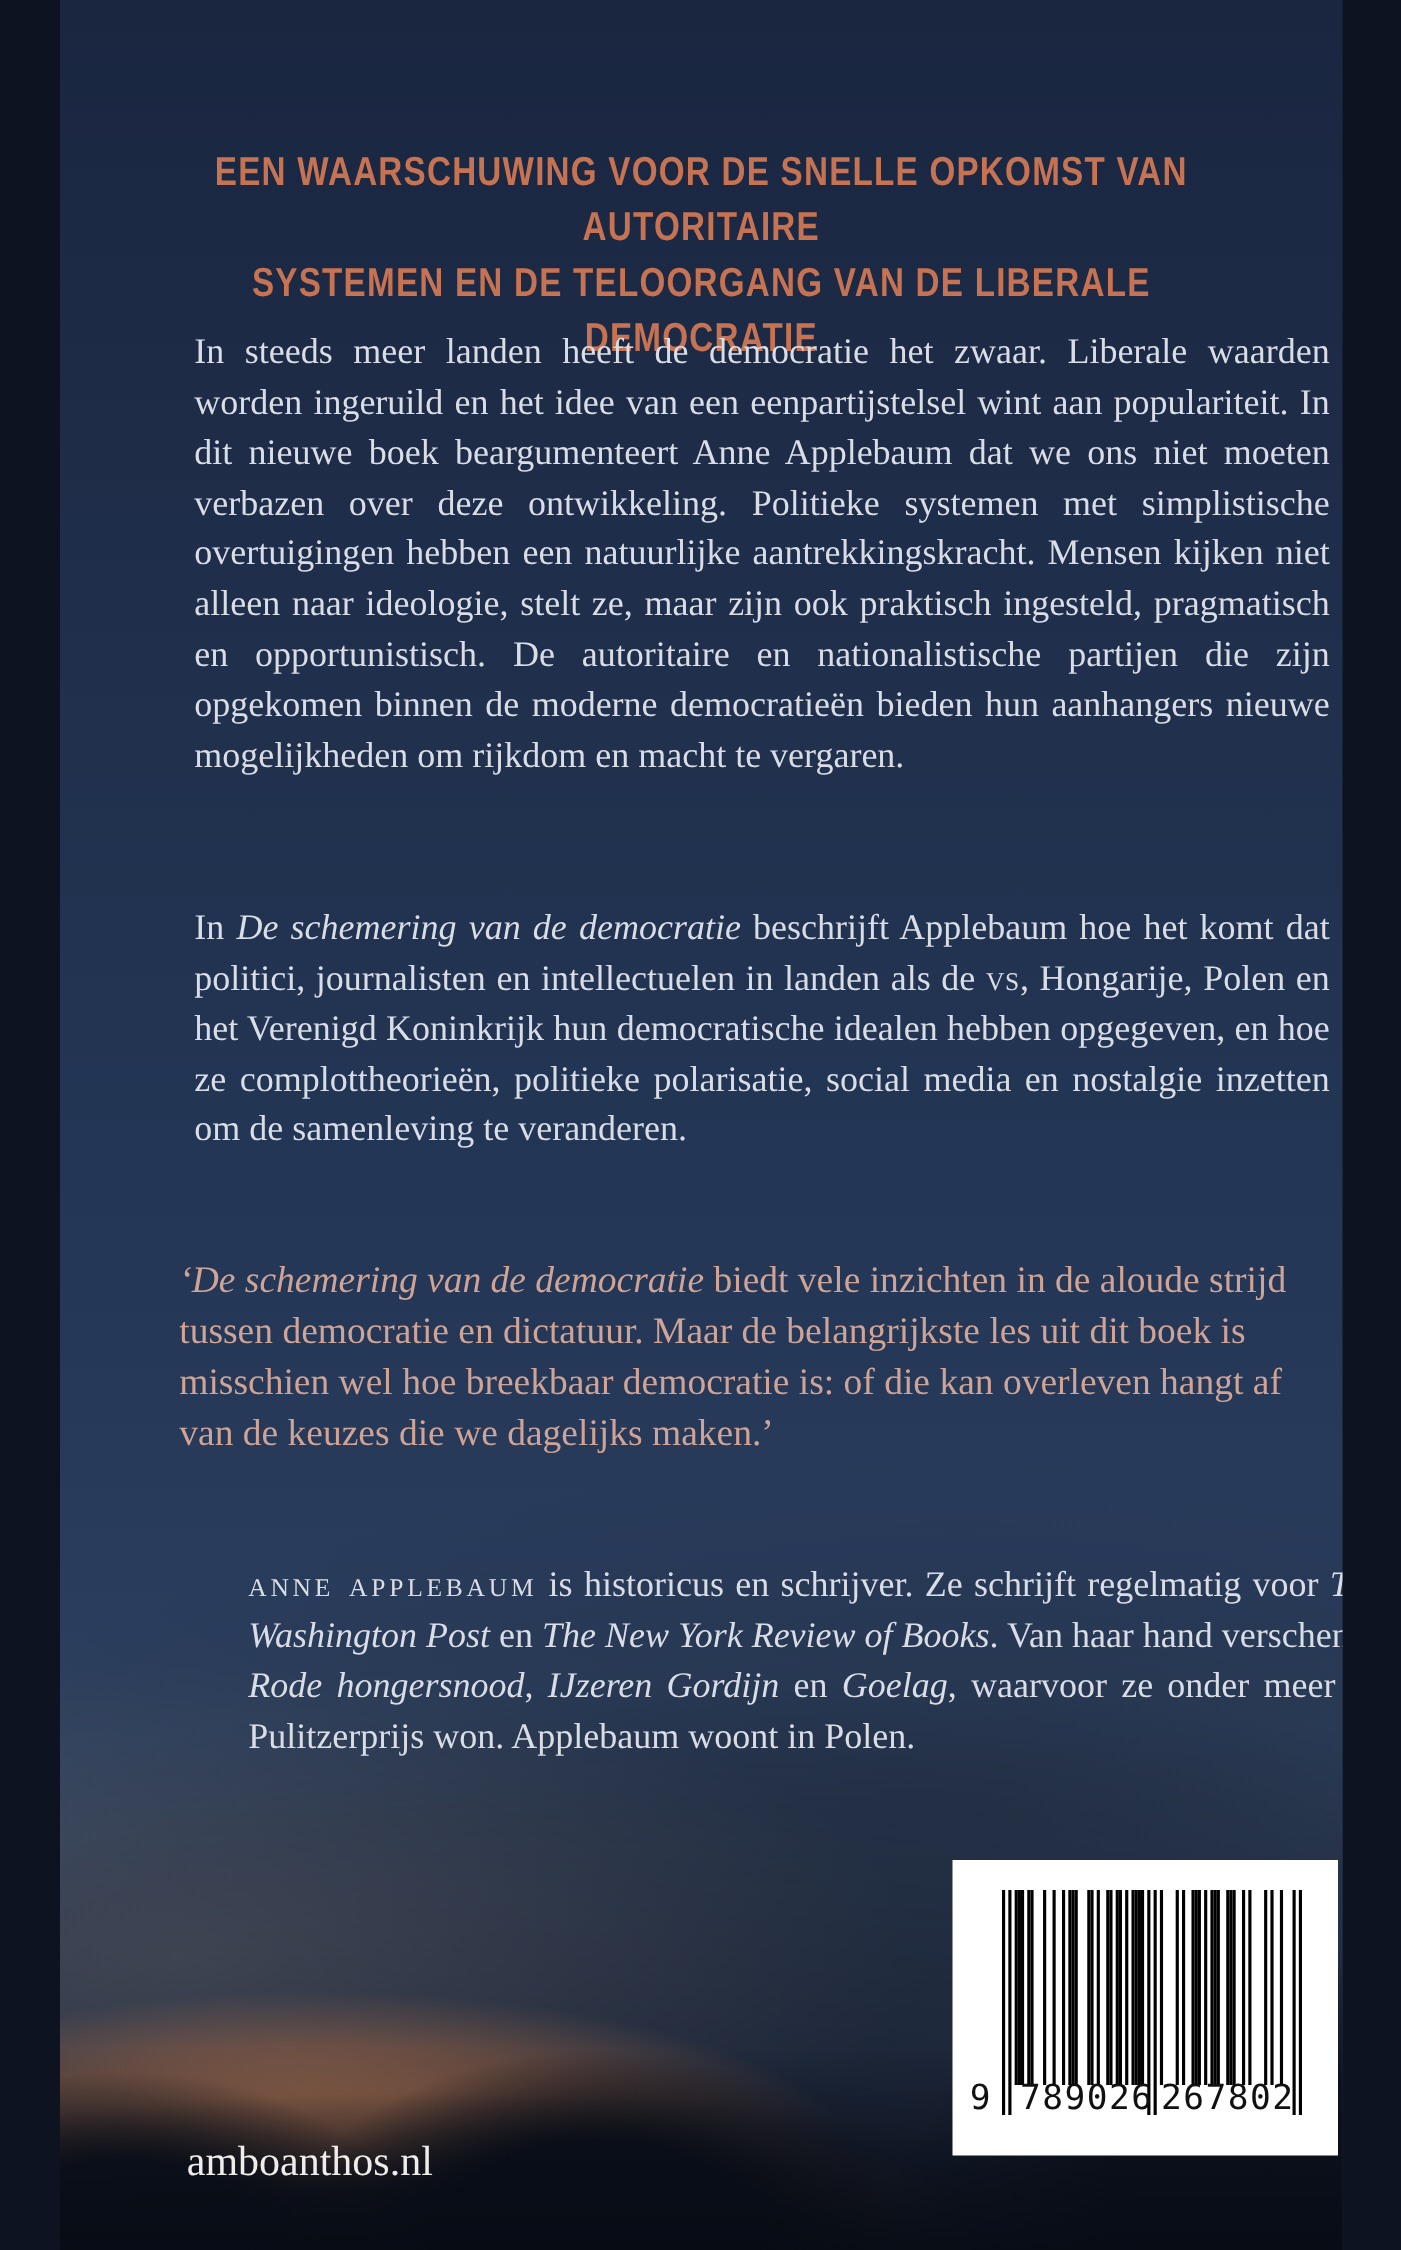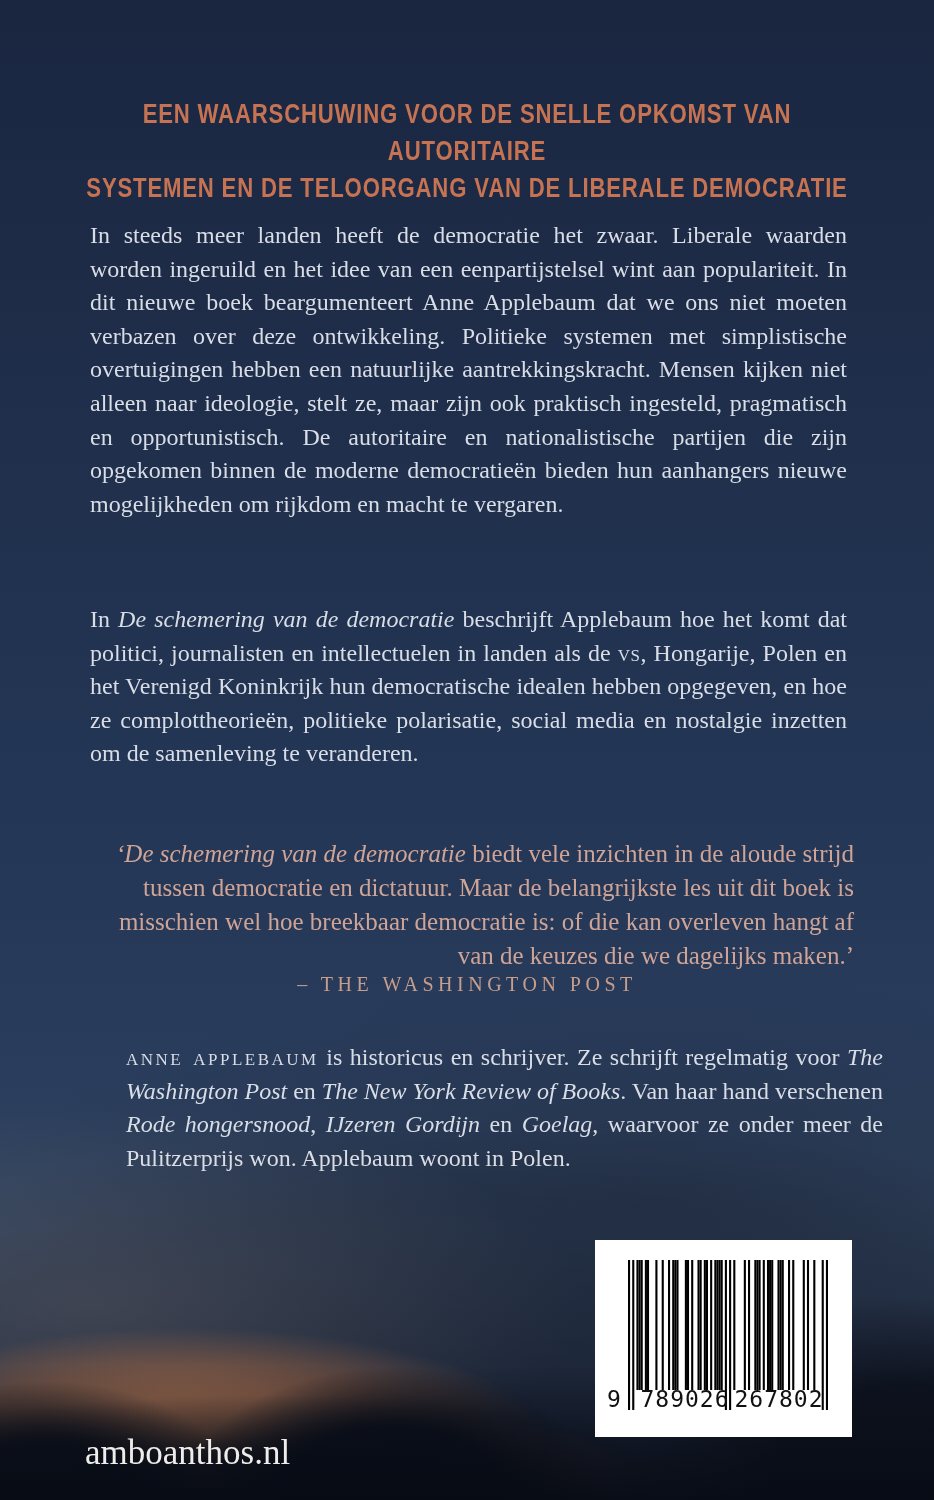--- a/index.html
+++ b/index.html
@@ -1,18 +1,18 @@
 <!DOCTYPE html>
 <html><head>
 <meta charset="utf-8">
 <style>
   html,body{margin:0;padding:0;background:#0d1320;}
   .cover{
     position:relative;
-    width:934px;height:1500px;
+    width:855px;height:1500px;
     margin:0 auto;
     overflow:hidden;
     font-family:"Liberation Serif", serif;
     background:
       
       linear-gradient(180deg, rgba(8,12,20,0) 91%, rgba(7,11,20,0.9) 100%),
       
       radial-gradient(ellipse 300px 190px at 42% 100%, rgba(10,15,26,0.97) 38%, rgba(10,15,26,0) 70%),
       radial-gradient(ellipse 280px 170px at 5% 100%, rgba(12,17,28,0.95) 35%, rgba(12,17,28,0) 70%),
       radial-gradient(ellipse 380px 240px at 97% 98%, rgba(13,18,30,0.95) 35%, rgba(13,18,30,0) 72%),
@@ -46,35 +46,35 @@
     text-align:justify;
   }
   .p1{top:195px;}
   .p2{top:579px;}
   .bio{top:1017px;margin-left:36px;}
   .ital{font-style:italic;}
   .sc{font-variant:small-caps;letter-spacing:0.5px;}
   .sc-name{font-variant:small-caps;letter-spacing:2.5px;}
   .quote{
     position:absolute;top:812px;left:80px;width:774px;
-    text-align:right;
+    text-align:left;
     color:#cfa496;
     font-size:25px;line-height:34px;
   }
   .attribution{
     position:absolute;top:953px;left:0;right:0;
     text-align:center;
     color:#c79d8b;
     font-size:20px;
     letter-spacing:4.5px;
   }
   .publisher-url{
     position:absolute;top:1398px;left:85px;
     color:#efece9;
-    font-size:35px;
+    font-size:28px;
   }
   .barcode-box{
     position:absolute;top:1240px;left:595px;
     width:257px;height:197px;
     background:#ffffff;
   }
   .barcode-bars{
     position:absolute;left:33px;top:20px;
     width:200px;height:150px;
   }
@@ -98,21 +98,20 @@
     <span>EEN WAARSCHUWING VOOR DE SNELLE OPKOMST VAN AUTORITAIRE</span>
     <span>SYSTEMEN EN DE TELOORGANG VAN DE LIBERALE DEMOCRATIE</span>
   </div>
 
   <p class="body-par p1">In steeds meer landen heeft de democratie het zwaar. Liberale waarden worden ingeruild en het idee van een eenpartijstelsel wint aan populariteit. In dit nieuwe boek beargumenteert Anne Applebaum dat we ons niet moeten verbazen over deze ontwikkeling. Politieke systemen met simplistische overtuigingen hebben een natuurlijke aantrekkingskracht. Mensen kijken niet alleen naar ideologie, stelt ze, maar zijn ook praktisch ingesteld, pragmatisch en opportunistisch. De autoritaire en nationalistische partijen die zijn opgekomen binnen de moderne democratieën bieden hun aanhangers nieuwe mogelijkheden om rijkdom en macht te vergaren.</p>
 
   <p class="body-par p2"><span>In </span><span class="ital">De schemering van de democratie</span><span> beschrijft Applebaum hoe het komt dat politici, journalisten en intellectuelen in landen als de </span><span class="sc">vs</span><span>, Hongarije, Polen en het Verenigd Koninkrijk hun democratische idealen hebben opgegeven, en hoe ze complottheorieën, politieke polarisatie, social media en nostalgie inzetten om de samenleving te veranderen.</span></p>
 
   <p class="quote"><span class="ital">‘De schemering van de democratie</span><span> biedt vele inzichten in de aloude strijd tussen democratie en dictatuur. Maar de belangrijkste les uit dit boek is misschien wel hoe breekbaar democratie is: of die kan overleven hangt af van de keuzes die we dagelijks maken.’</span></p>
 
-  <p class="attribution">– THE WASHINGTON POST</p>
 
   <p class="body-par bio"><span class="sc-name">anne applebaum</span><span> is historicus en schrijver. Ze schrijft regelmatig voor </span><span class="ital">The Washington Post</span><span> en </span><span class="ital">The New York Review of Books</span><span>. Van haar hand verschenen </span><span class="ital">Rode hongersnood</span><span>, </span><span class="ital">IJzeren Gordijn</span><span> en </span><span class="ital">Goelag</span><span>, waarvoor ze onder meer de Pulitzerprijs won. Applebaum woont in Polen.</span></p>
 
   <div class="barcode-box">
     <svg class="barcode-bars" viewBox="0 0 95 75" preserveAspectRatio="none" xmlns="http://www.w3.org/2000/svg">
         <rect x="0" y="0" width="1" height="75" fill="#000000"></rect>
         <rect x="2" y="0" width="1" height="75" fill="#000000"></rect>
         <rect x="4" y="0" width="1" height="65" fill="#000000"></rect>
         <rect x="5" y="0" width="1" height="65" fill="#000000"></rect>
         <rect x="6" y="0" width="1" height="65" fill="#000000"></rect>

